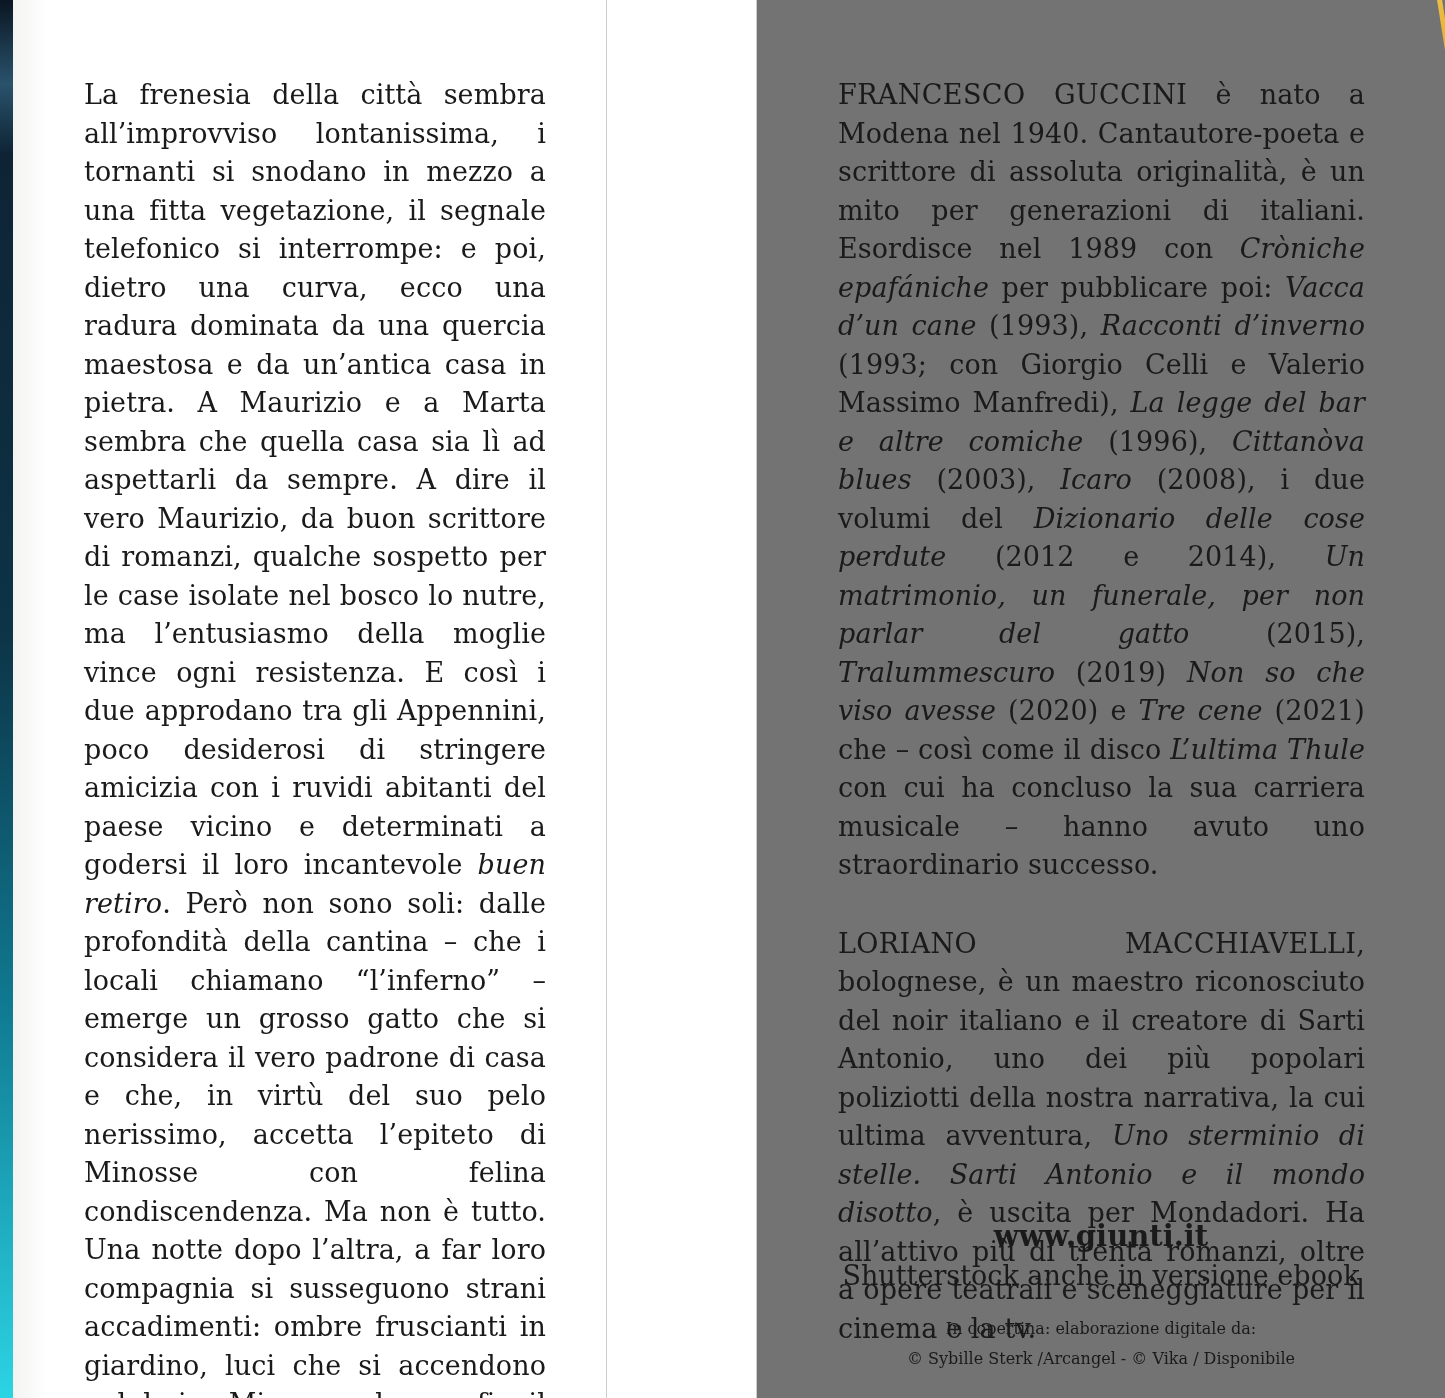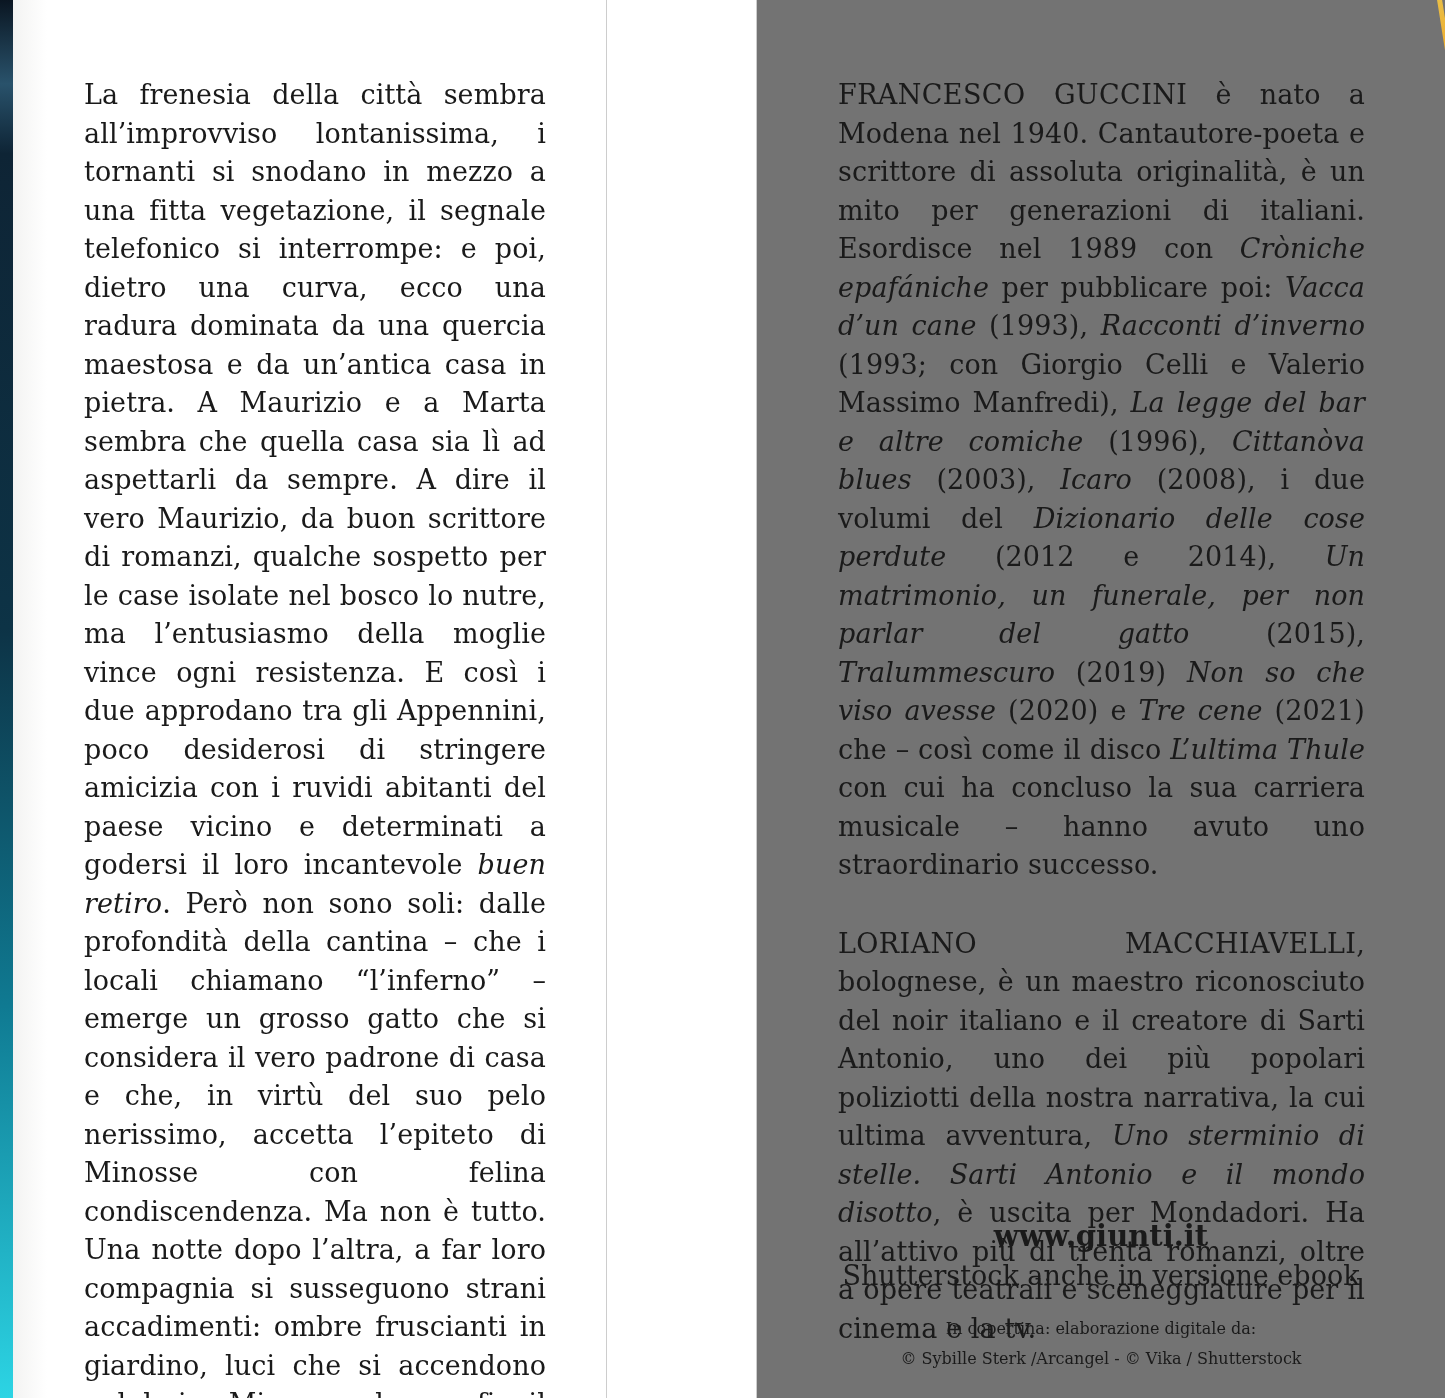--- a/index.html
+++ b/index.html
@@ -116,16 +116,16 @@
   <div class="corner-accent"></div>
   <div class="flap-text">
     <p><span class="caps">FRANCESCO GUCCINI</span><span> è nato a Modena nel 1940. Cantautore-poeta e scrittore di assoluta originalità, è un mito per generazioni di italiani. Esordisce nel 1989 con </span><span class="it">Cròniche epafániche</span><span> per pubblicare poi: </span><span class="it">Vacca d’un cane</span><span> (1993), </span><span class="it">Racconti d’inverno</span><span> (1993; con Giorgio Celli e Valerio Massimo Manfredi), </span><span class="it">La legge del bar e altre comiche</span><span> (1996), </span><span class="it">Cittanòva blues</span><span> (2003), </span><span class="it">Icaro</span><span> (2008), i due volumi del </span><span class="it">Dizionario delle cose perdute</span><span> (2012 e 2014), </span><span class="it">Un matrimonio, un funerale, per non parlar del gatto</span><span> (2015), </span><span class="it">Tralummescuro</span><span> (2019) </span><span class="it">Non so che viso avesse</span><span> (2020) e </span><span class="it">Tre cene</span><span> (2021) che – così come il disco </span><span class="it">L’ultima Thule</span><span> con cui ha concluso la sua carriera musicale – hanno avuto uno straordinario successo.</span></p>
     <p><span class="caps">LORIANO MACCHIAVELLI</span><span>, bolognese, è un maestro riconosciuto del noir italiano e il creatore di Sarti Antonio, uno dei più popolari poliziotti della nostra narrativa, la cui ultima avventura, </span><span class="it">Uno sterminio di stelle. Sarti Antonio e il mondo disotto</span><span>, è uscita per Mondadori. Ha all’attivo più di trenta romanzi, oltre a opere teatrali e sceneggiature per il cinema e la tv.</span></p>
   </div>
   <div class="footer">
     <div class="site">www.giunti.it</div>
     <div class="ebook">Shutterstock anche in versione ebook</div>
     <div class="credits">
       <div>In copertina: elaborazione digitale da:</div>
-      <div>© Sybille Sterk /Arcangel - © Vika / Shutterstock</div>
+      <div>© Sybille Sterk /Arcangel - © Vika / Disponibile</div>
     </div>
   </div>
 </div>
 
 </body></html>

